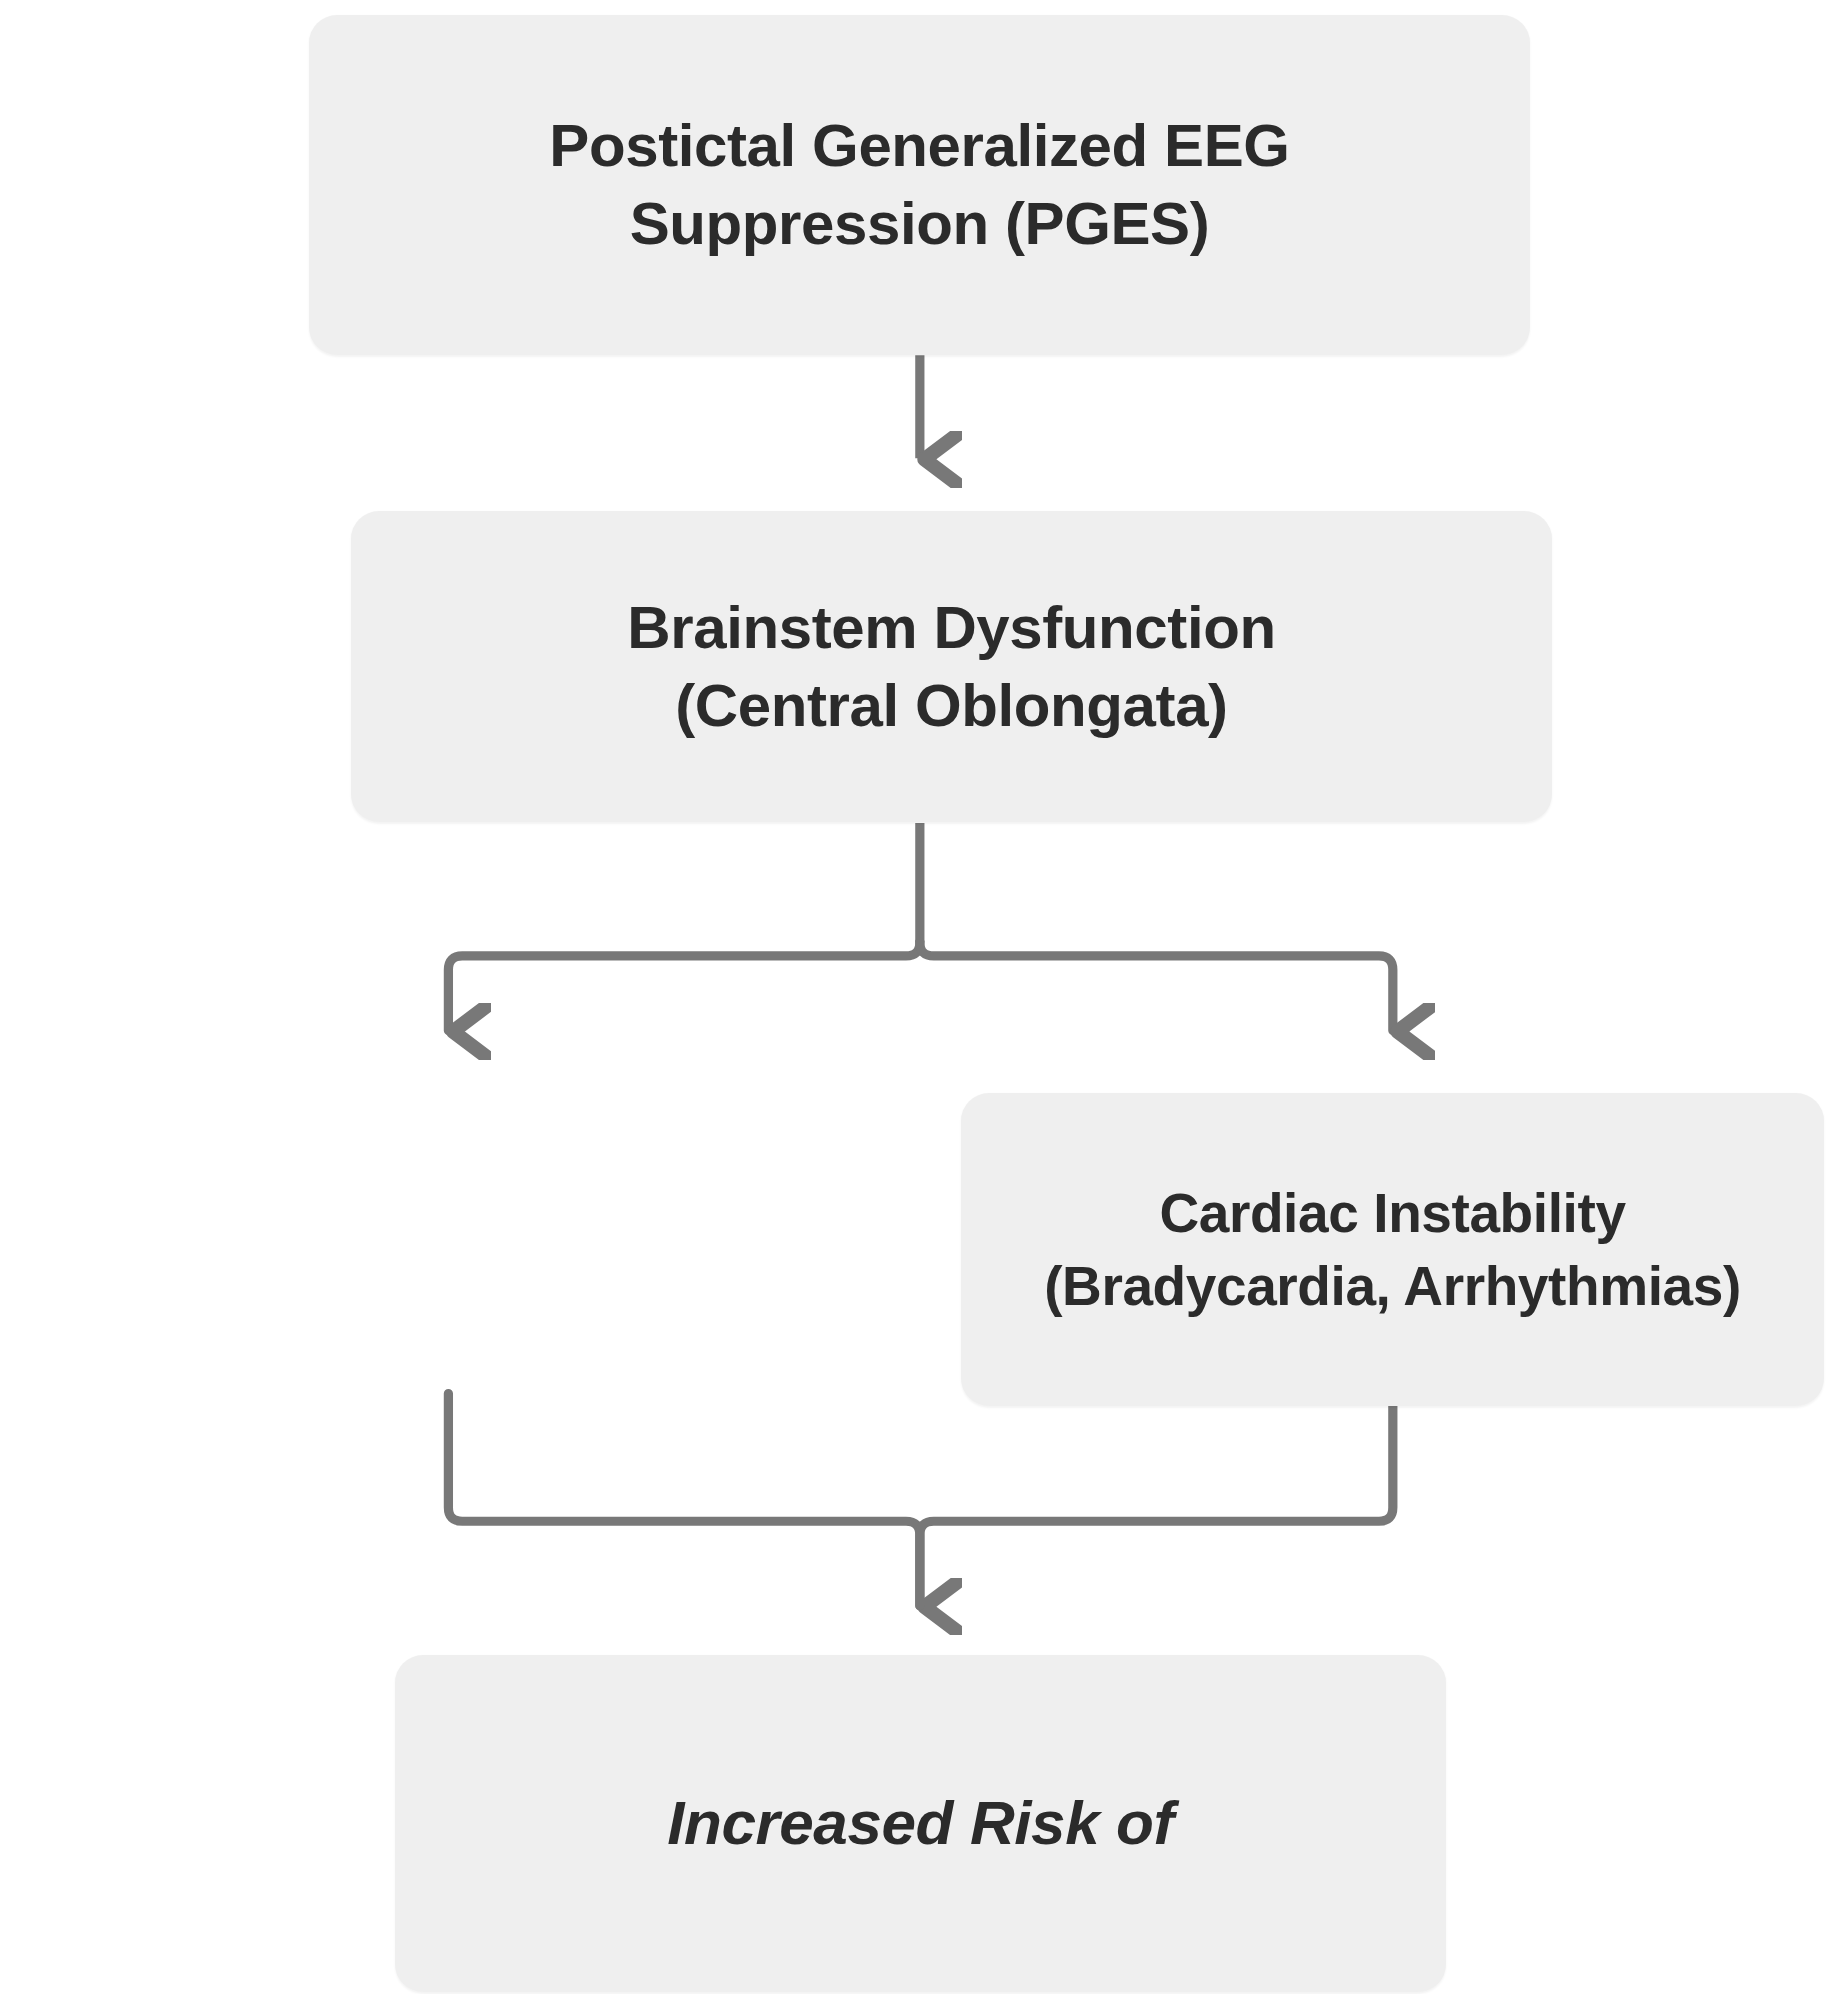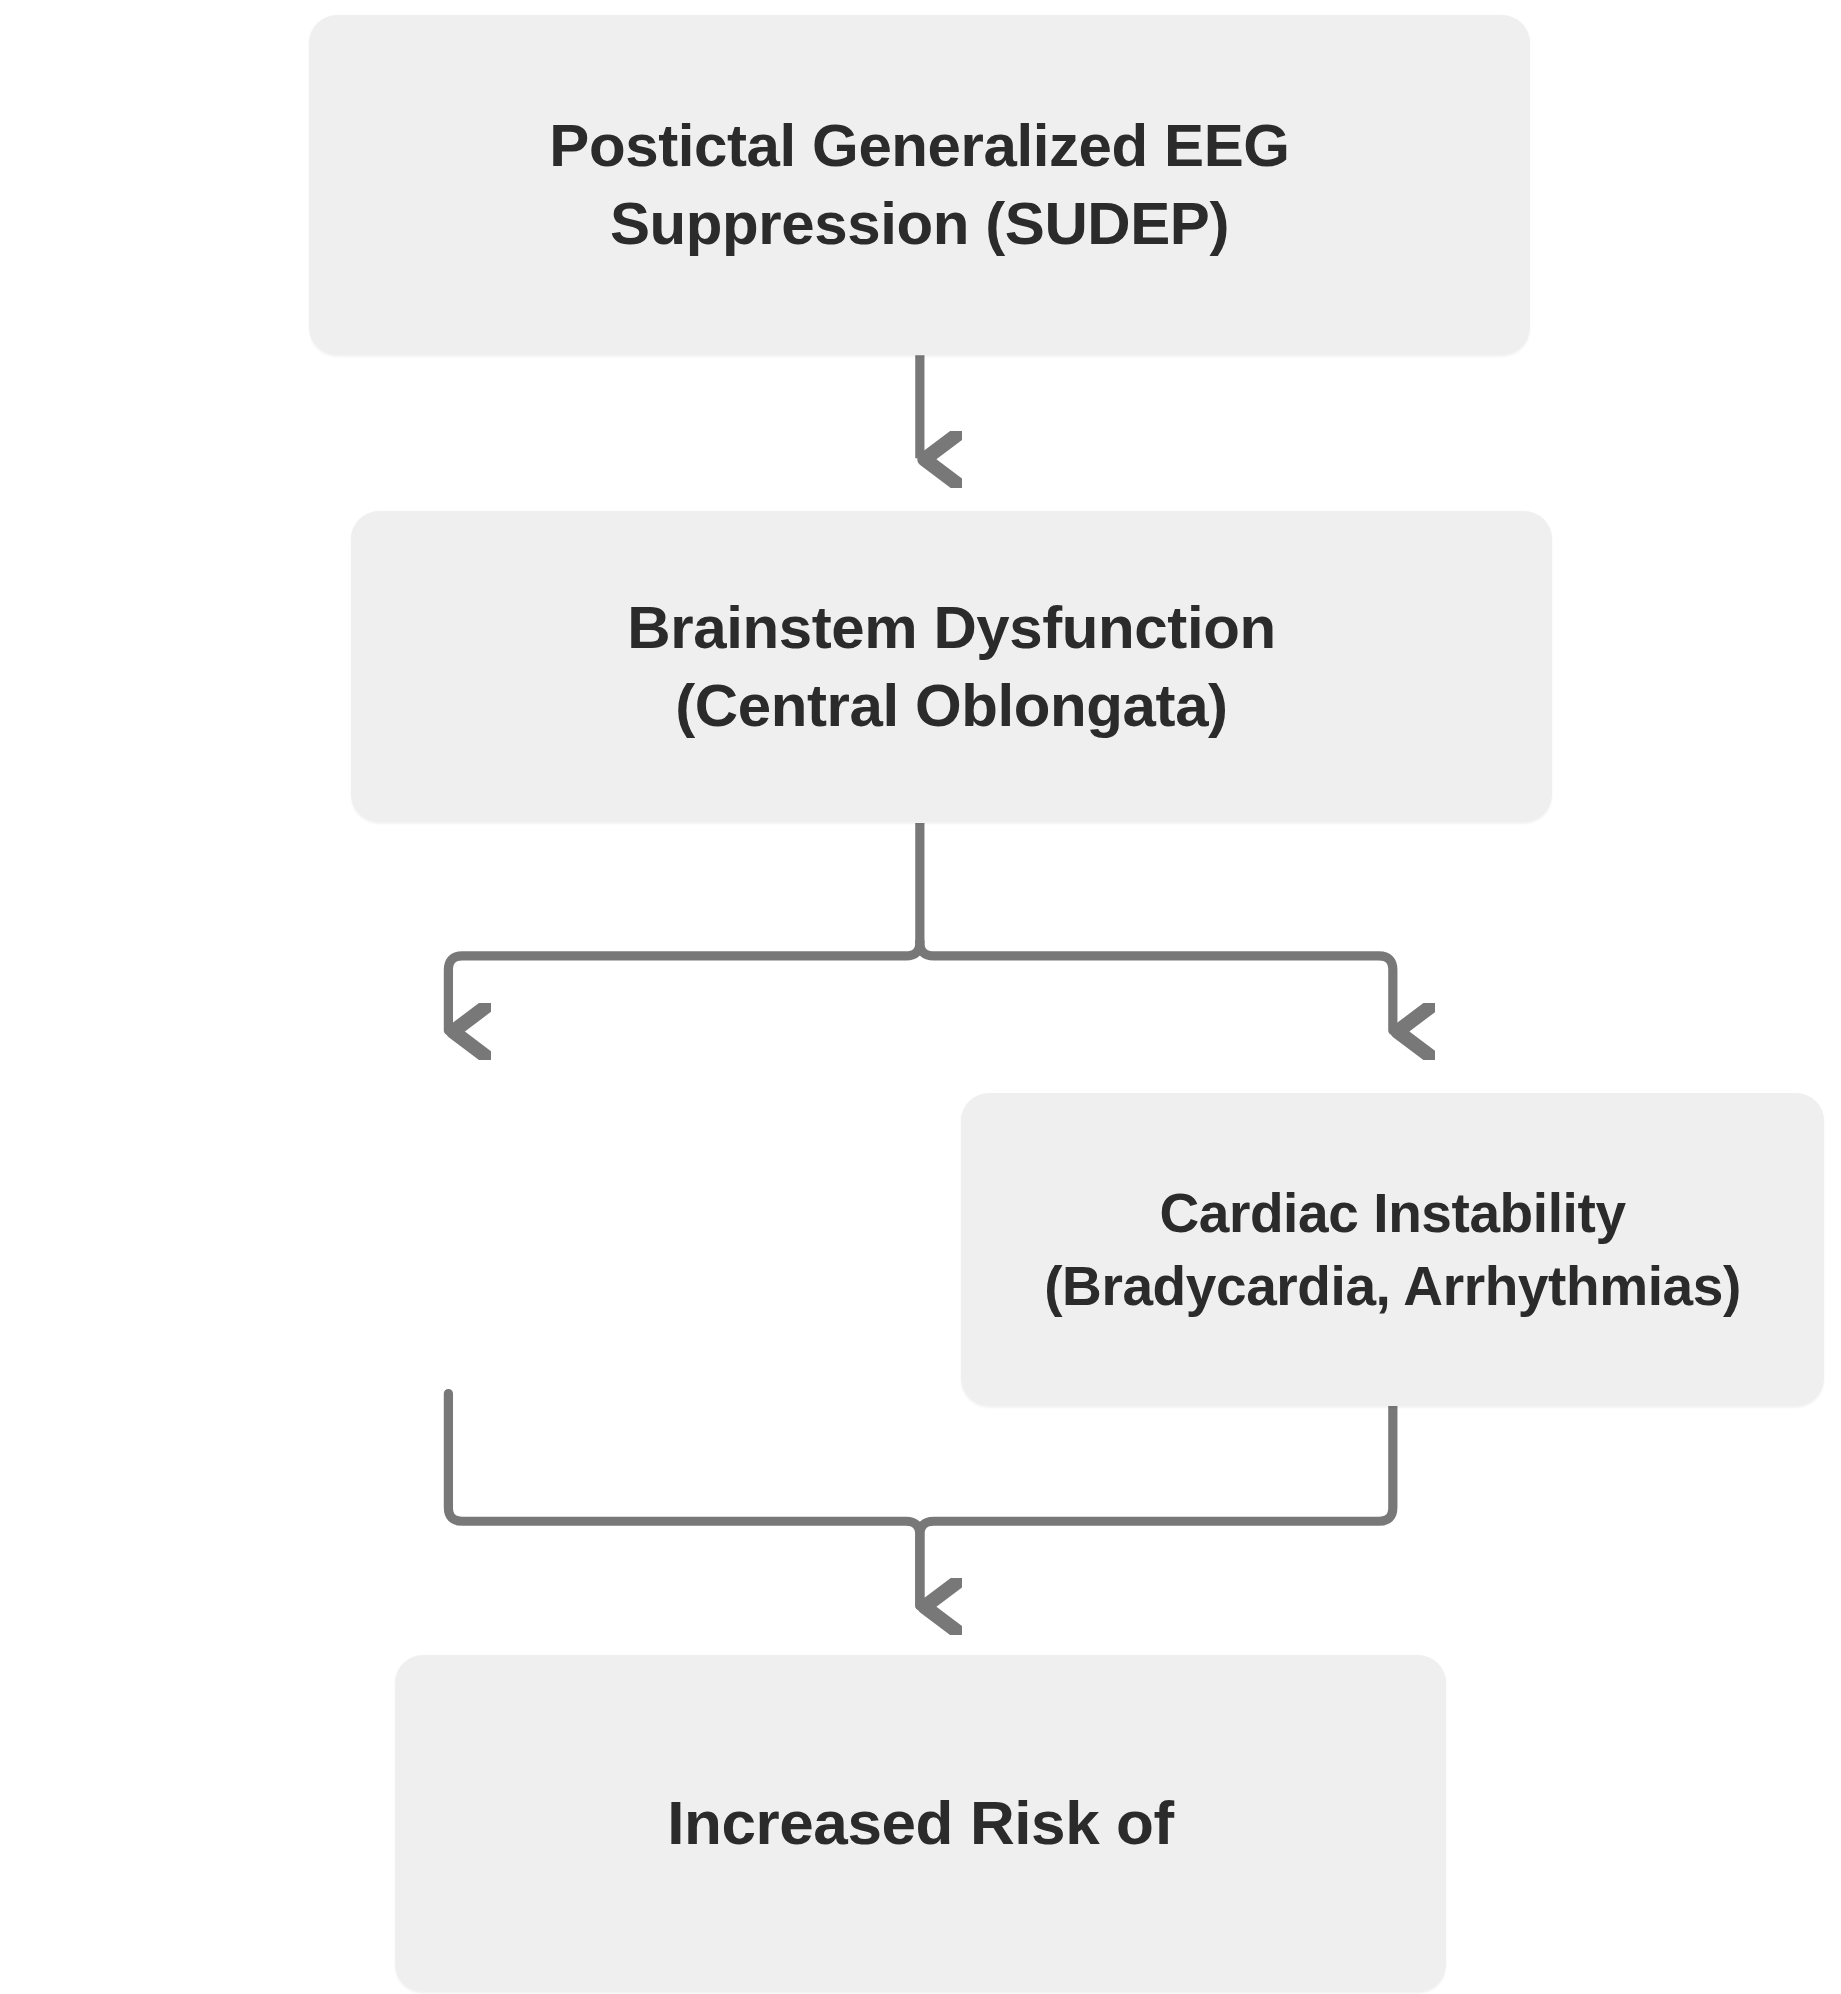--- a/index.html
+++ b/index.html
@@ -40,21 +40,21 @@
   }
   .node .line {
     display: block;
     white-space: nowrap;
   }
   
   #node-pges   { left: 309px;  top: 15.4px;   width: 1221px; height: 340px; font-size: 60px; line-height: 1.30; }
   #node-brainstem { left: 351px; top: 511px; width: 1201px; height: 311px; font-size: 60px; line-height: 1.30; }
   #node-respiratory { left: 17px;  top: 1081px; width: 864px; height: 313px; font-size: 55px; line-height: 1.32; }
   #node-cardiac     { left: 961px; top: 1081px; width: 863px; height: 313px; font-size: 55px; line-height: 1.32; margin-top: 12px; }
-  #node-sudep  { left: 395px; top: 1655px; width: 1051px; height: 337px; font-size: 62px; line-height: 1.30; }
+  #node-sudep  { left: 395px; top: 1655px; width: 1051px; height: 337px; font-size: 62px; line-height: 1.30; font-style: italic; }
 </style>
 </head>
 <body>
 
 <div id="stage">
 
   <svg class="edges" viewBox="0 0 2395 2594" width="1842" height="1995" xmlns="http://www.w3.org/2000/svg">
     <defs>
       <marker id="arrowhead" markerWidth="6.2" markerHeight="5.2" refX="3.0" refY="4.6" orient="auto" markerUnits="strokeWidth">
         <path d="M 0.35,0.45 L 3.1,4.1 L 5.85,0.45" fill="none" stroke="#787878" stroke-width="1.55" stroke-linecap="round" stroke-linejoin="round"></path>
@@ -69,21 +69,21 @@
 
     <path d="M 1196,1225 Q 1196,1243 1214,1243 L 1793,1243 Q 1811,1243 1811,1261 L 1811,1340" fill="none" stroke="#787878" stroke-width="12" stroke-linecap="round" stroke-linejoin="round" marker-end="url(#arrowhead)"></path>
 
     <path d="M 583,1812 L 583,1960 Q 583,1978 601,1978 L 1178,1978 Q 1196,1978 1196,1996 L 1196,2088" fill="none" stroke="#787878" stroke-width="12" stroke-linecap="round" stroke-linejoin="round" marker-end="url(#arrowhead)"></path>
 
     <path d="M 1811,1812 L 1811,1960 Q 1811,1978 1793,1978 L 1214,1978 Q 1196,1978 1196,1996 L 1196,2088" fill="none" stroke="#787878" stroke-width="12" stroke-linecap="round" stroke-linejoin="round"></path>
   </svg>
 
   <div class="node" id="node-pges">
     <span class="line">Postictal Generalized EEG</span>
-    <span class="line">Suppression (SUDEP)</span>
+    <span class="line">Suppression (PGES)</span>
   </div>
 
   <div class="node" id="node-brainstem">
     <span class="line">Brainstem Dysfunction</span>
     <span class="line">(Central Oblongata)</span>
   </div>
 
 
   <div class="node" id="node-cardiac">
     <span class="line">Cardiac Instability</span>

